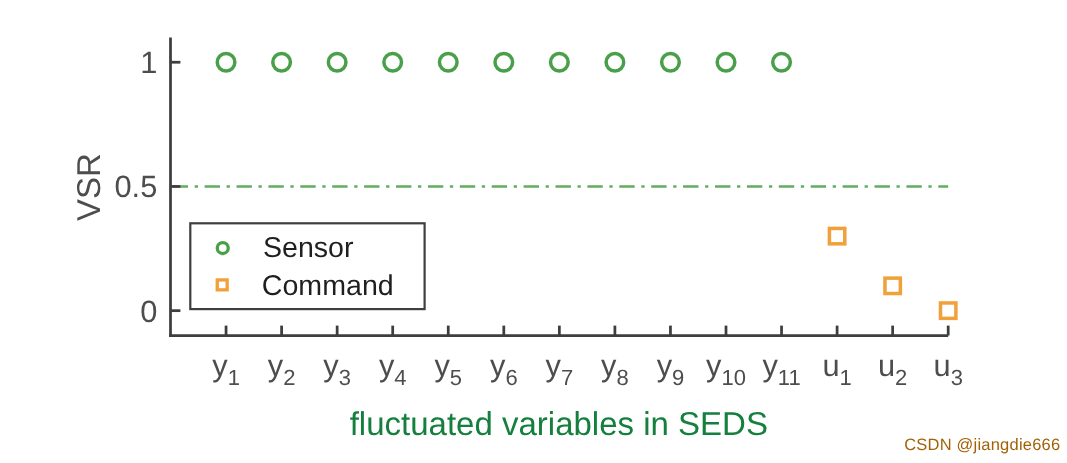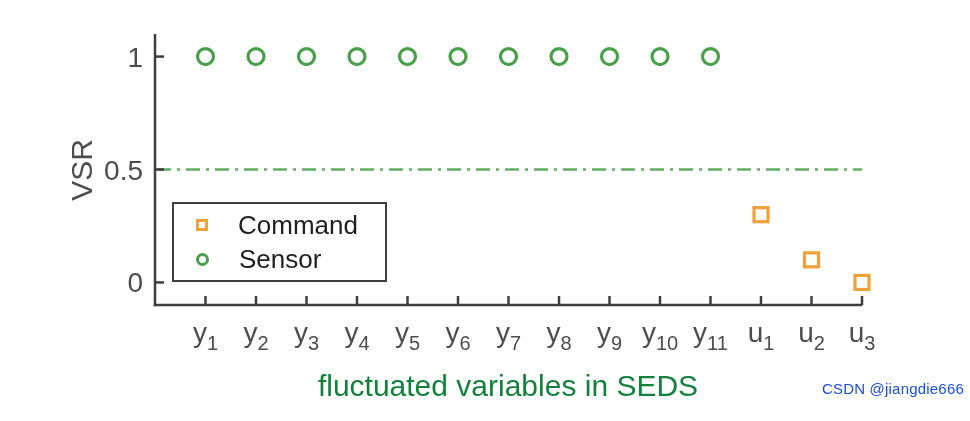--- a/index.html
+++ b/index.html
@@ -23,22 +23,22 @@
     box-sizing:border-box;border:2.5px solid #3e3e3e;background:#ffffff;
     display:flex;flex-direction:column;justify-content:space-evenly;
     padding-left:22px;
   }
   .legend-row{display:flex;align-items:center;gap:30px;}
   .legend-marker{display:inline-block;box-sizing:border-box;flex:0 0 auto;}
   .legend-marker.circle{width:13px;height:13px;border-radius:50%;border:3px solid #4aa04a;}
   .legend-marker.square{width:12px;height:12px;border:3px solid #f0a13a;}
   .legend-label{font-size:26px;color:#1f1f1f;line-height:1;}
   .watermark{
-    position:absolute;right:6px;top:380px;
-    font-size:15px;color:#1d4ed8;letter-spacing:0.2px;
+    position:absolute;right:6px;top:396px;
+    font-size:15px;color:#a16207;letter-spacing:0.2px;
   }
 </style>
 </head>
 <body>
 
 <div class="figure">
 
   <svg id="plot" width="970" height="421" viewBox="0 0 970 421">
       <line x1="157" y1="169.50000000000003" x2="862" y2="169.50000000000003" stroke="#62ad62" stroke-width="2.4" stroke-dasharray="14 6 3 6"></line>
       <line x1="155" y1="34" x2="155" y2="306.25" stroke="#3e3e3e" stroke-width="2.5"></line>
@@ -92,24 +92,24 @@
       <rect x="804.5" y="252.83333333333331" width="14" height="14" fill="none" stroke="#f0a13a" stroke-width="3.2"></rect>
       <rect x="855" y="275.4166666666667" width="14" height="14" fill="none" stroke="#f0a13a" stroke-width="3.2"></rect>
     </svg>
 
   <div class="ylabel">VSR</div>
 
   <div class="xlabel">fluctuated variables in SEDS</div>
 
   <div class="legend" style="border-color: rgb(62, 62, 62);">
     <div class="legend-row">
+      <span class="legend-marker circle" style="border-color: rgb(74, 160, 74);"></span>
+      <span class="legend-label">Sensor</span>
+    </div>
+    <div class="legend-row">
       <span class="legend-marker square" style="border-color: rgb(240, 161, 58);"></span>
       <span class="legend-label">Command</span>
-    </div>
-    <div class="legend-row">
-      <span class="legend-marker circle" style="border-color: rgb(74, 160, 74);"></span>
-      <span class="legend-label">Sensor</span>
     </div>
   </div>
 
   <div class="watermark">CSDN @jiangdie666</div>
 
 </div>
 
 </body></html>

